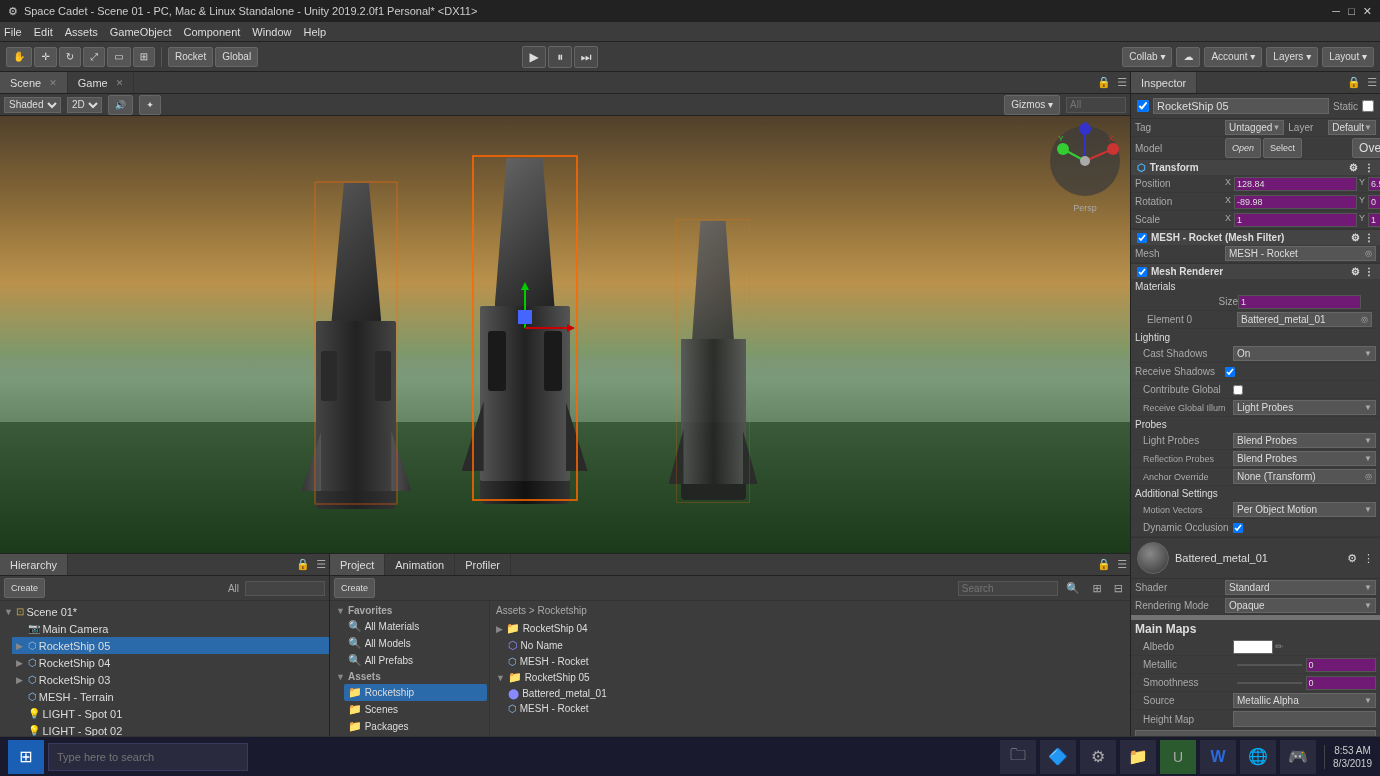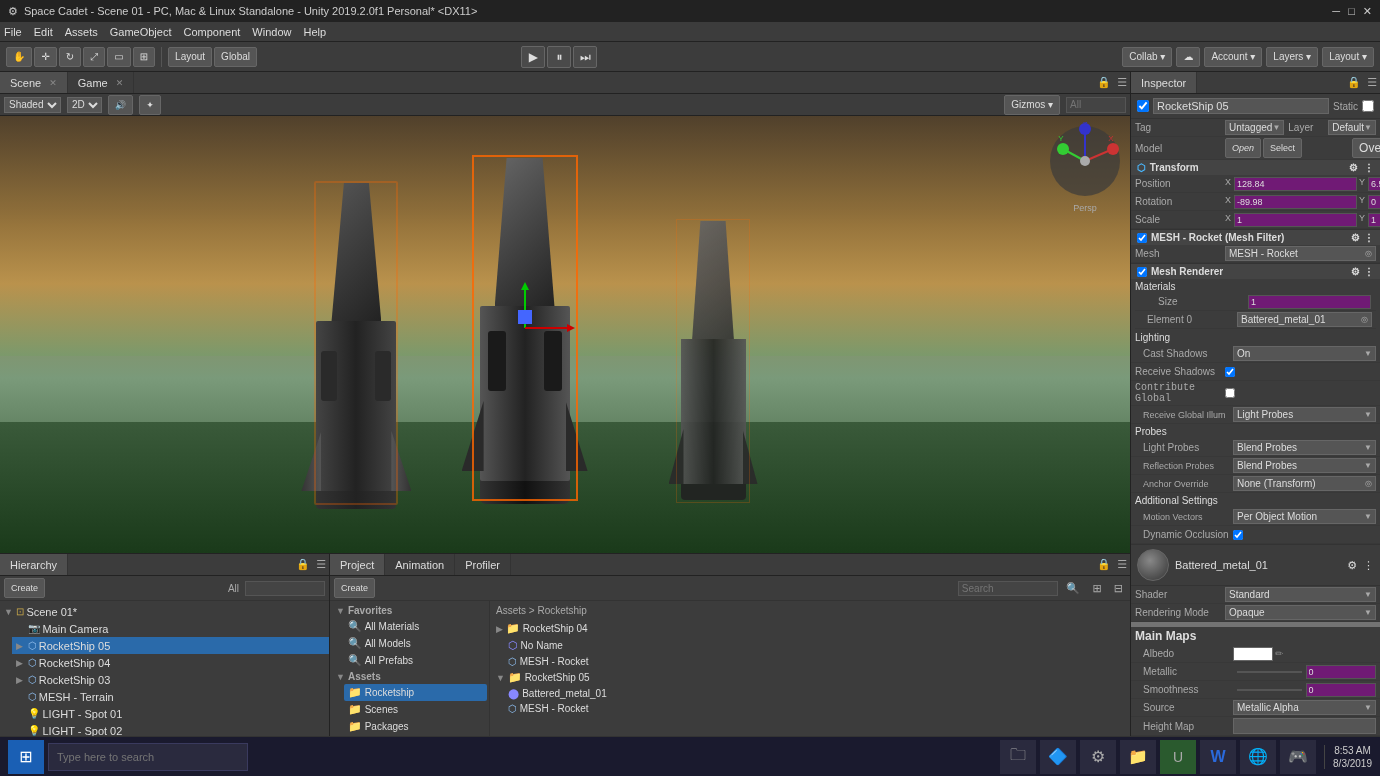--- a/index.html
+++ b/index.html
@@ -96,21 +96,21 @@
 <div id="main-toolbar" style="background:#3c3c3c; height:30px; display:flex; align-items:center; padding:0 6px; gap:4px; border-bottom:1px solid #222;">
 
   <div style="display:flex; gap:2px; align-items:center;">
     <button class="toolbar-btn">✋</button>
     <button class="toolbar-btn">✛</button>
     <button class="toolbar-btn">↻</button>
     <button class="toolbar-btn">⤢</button>
     <button class="toolbar-btn">▭</button>
     <button class="toolbar-btn">⊞</button>
     <div class="toolbar-divider"></div>
-    <button class="toolbar-btn">Layout</button>
+    <button class="toolbar-btn">Rocket</button>
     <button class="toolbar-btn">Global</button>
   </div>
 
   <div class="play-controls">
     <button class="play-btn">▶</button>
     <button class="play-btn">⏸</button>
     <button class="play-btn">⏭</button>
   </div>
 
   <div class="top-right-controls">
@@ -504,21 +504,21 @@
           <input type="checkbox" checked="" style="width: 10px; height: 10px;">
           <span>Mesh Renderer</span>
           <div style="flex:1;"></div>
           <span>⚙</span>
           <span>⋮</span>
         </div>
 
         <div style="padding:1px 4px; background:#3c3c3c;">
           <div style="color:#ddd; font-size:10px; padding:1px 0; cursor:pointer;">Materials</div>
           <div class="inspector-row">
-            <span class="inspector-label" style="margin-left:19px;">Size</span>
+            <span class="inspector-label" style="margin-left:9px;text-align:right;">Size</span>
             <input class="xyz-val" value="1" style="flex: 0 0 40px;">
           </div>
           <div class="inspector-row">
             <span class="inspector-label" style="margin-left:8px;">Element 0</span>
             <div class="inspector-dropdown">
               <span>Battered_metal_01</span>
               <span class="dropdown-arrow">◎</span>
             </div>
           </div>
         </div>
@@ -529,21 +529,21 @@
           <div class="inspector-dropdown">
             <span>On</span>
             <span class="dropdown-arrow">▼</span>
           </div>
         </div>
         <div class="inspector-row">
           <span class="inspector-label" style="">Receive Shadows</span>
           <input type="checkbox" checked="" style="width: 10px; height: 10px;">
         </div>
         <div class="inspector-row">
-          <span class="inspector-label" style="font-family:Liberation Mono, monospace;">Contribute Global</span>
+          <span class="inspector-label" style="margin-left:8px;">Contribute Global</span>
           <input type="checkbox" style="width: 10px; height: 10px;">
         </div>
         <div class="inspector-row">
           <span class="inspector-label" style="margin-left:8px; font-size:9px;">Receive Global Illum</span>
           <div class="inspector-dropdown">
             <span>Light Probes</span>
             <span class="dropdown-arrow">▼</span>
           </div>
         </div>
 

